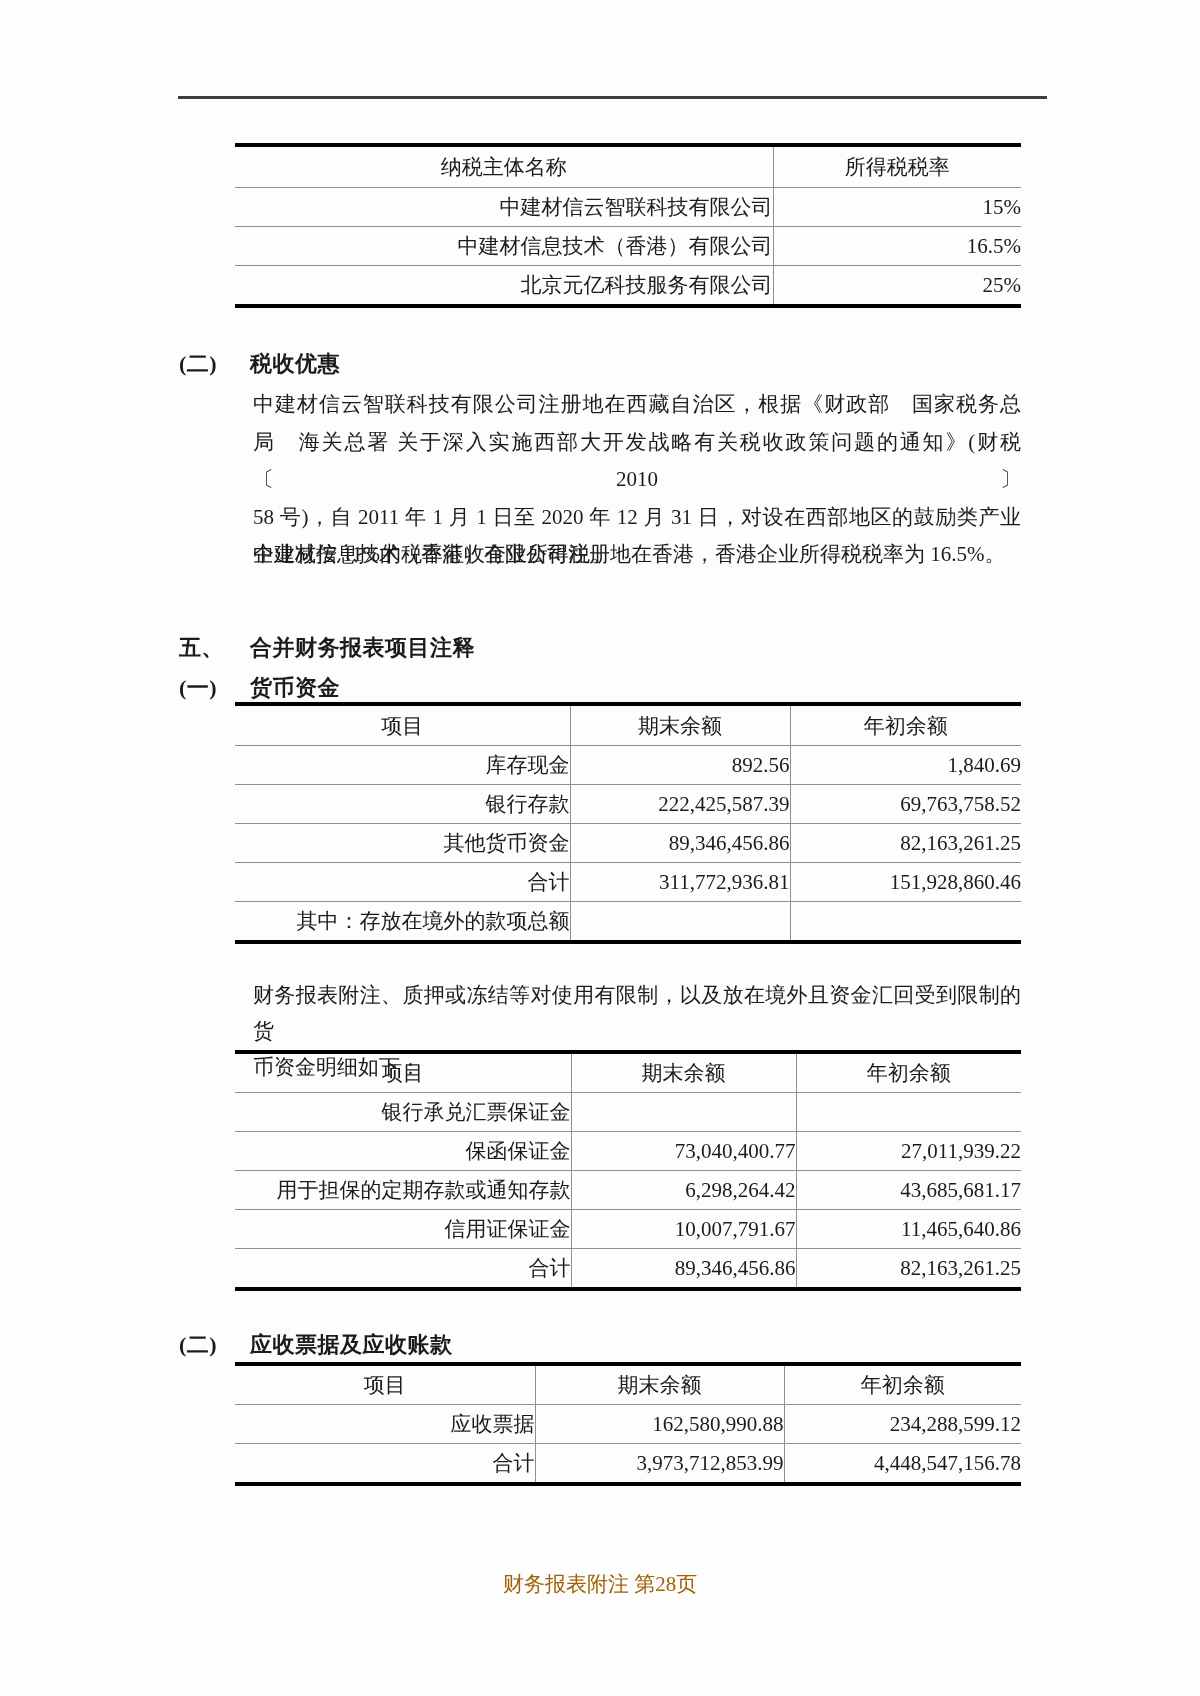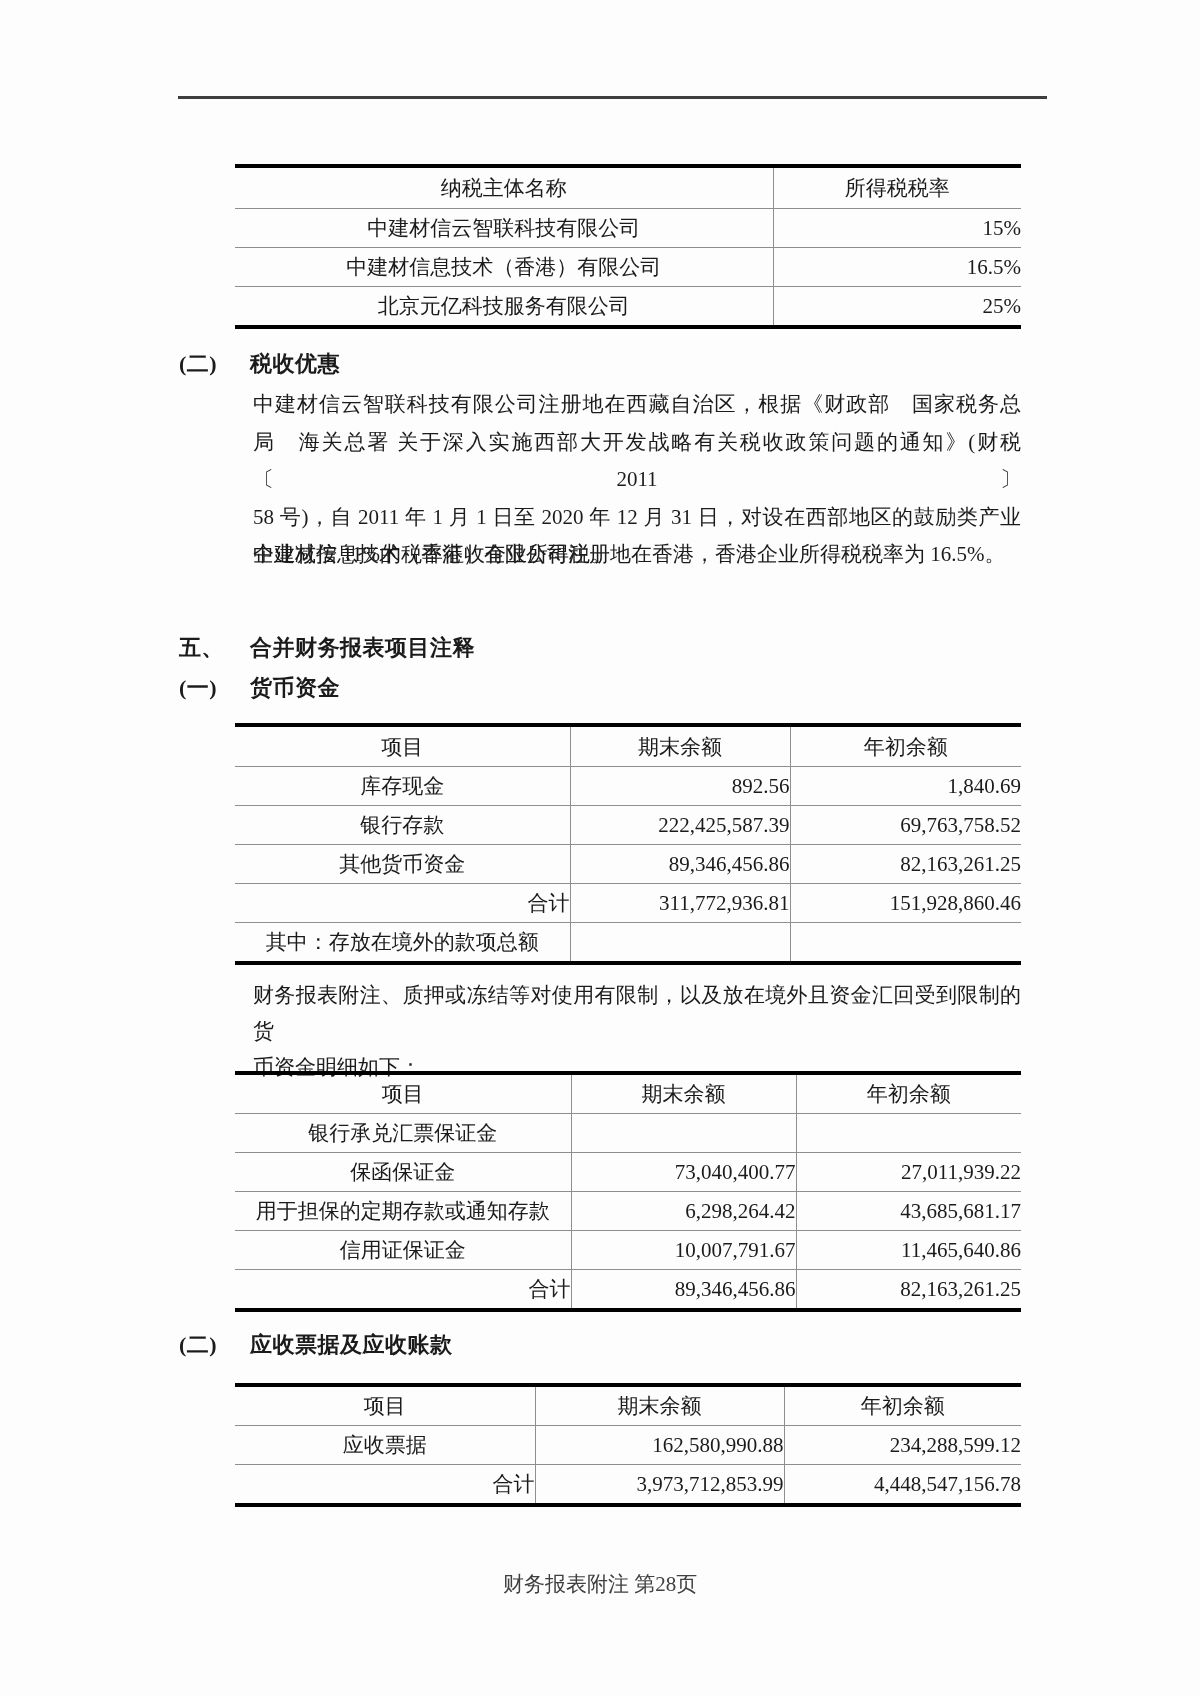--- a/index.html
+++ b/index.html
@@ -18,57 +18,56 @@
   }
   
   table.fin{
     position:absolute;
     border-collapse:collapse;
     table-layout:fixed;
     width:786px;left:235px;
     border-top:4px solid #000;
     border-bottom:4px solid #000;
     font-size:21px;
-    margin-top:21px;
   }
   table.fin td,table.fin th{
     border-top:1px solid #8f8f8f;
     border-bottom:1px solid #8f8f8f;
     border-left:1px solid #8f8f8f;
     border-right:1px solid #8f8f8f;
     font-weight:normal;
     height:38px;
     padding:0;
     overflow:hidden;
     white-space:nowrap;
   }
   table.fin td:first-child,table.fin th:first-child{border-left:none;}
   table.fin td:last-child,table.fin th:last-child{border-right:none;}
   table.fin th{text-align:center;}
-  td.l{text-align:center;padding-left:14px;}
+  td.l{text-align:right;padding-left:14px;}
   td.r{text-align:right;padding-right:16px;}
   td.c{text-align:right;}
   #tax-table th{height:40px;}
   
   .heading{
     position:absolute;left:179px;
     display:flex;
     font-weight:bold;font-size:22px;line-height:26px;
     letter-spacing:.5px;
   }
   .heading .num{width:71px;flex:0 0 71px;}
   .para{
     position:absolute;left:253px;width:768px;
     font-size:21px;line-height:37.5px;
   }
   .para .line{text-align:justify;}
   .para .line.fill{text-align-last:justify;font-family:Liberation Serif, serif;}
   .footer{
     position:absolute;left:0;top:1570px;width:1200px;
-    text-align:center;font-size:21px;color:#404040;
+    text-align:center;font-size:21px;color:#a16207;
   }
 </style>
 </head>
 <body>
 
 <div class="page">
 
   <div class="top-rule"></div>
 
   <table class="fin" id="tax-table" style="top:143px;">
@@ -96,21 +95,21 @@
   </tbody>
     </table>
 
   <div class="heading" style="top:351px;">
     <span class="num">(二)</span>
     <span>税收优惠</span>
   </div>
 
   <div class="para" style="top:386px;">
     <div class="line fill">中建材信云智联科技有限公司注册地在西藏自治区，根据《财政部　国家税务总</div>
-    <div class="line fill">局　海关总署 关于深入实施西部大开发战略有关税收政策问题的通知》(财税〔2011〕</div>
+    <div class="line fill">局　海关总署 关于深入实施西部大开发战略有关税收政策问题的通知》(财税〔2010〕</div>
     <div class="line fill">58 号)，自 2011 年 1 月 1 日至 2020 年 12 月 31 日，对设在西部地区的鼓励类产业</div>
     <div class="line">企业减按 11%的税率征收企业所得税。</div>
   </div>
 
   <div class="para" style="top:536px;">
     <div class="line">中建材信息技术（香港）有限公司注册地在香港，香港企业所得税税率为 16.5%。</div>
   </div>
 
   <div class="heading" style="top:635px;">
     <span class="num">五、</span>

